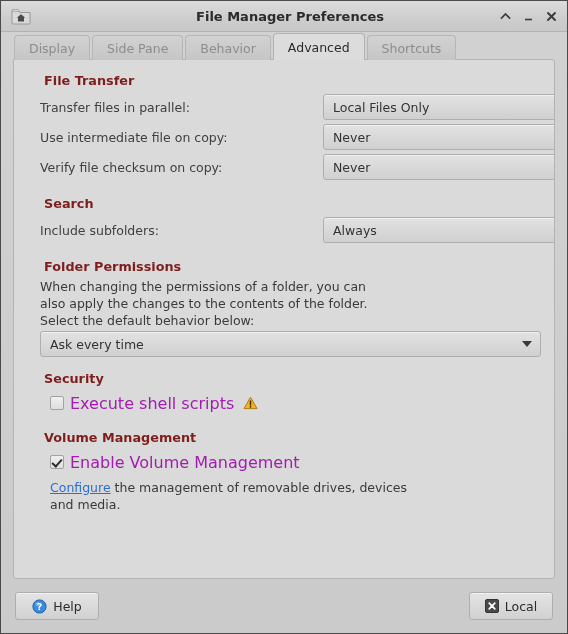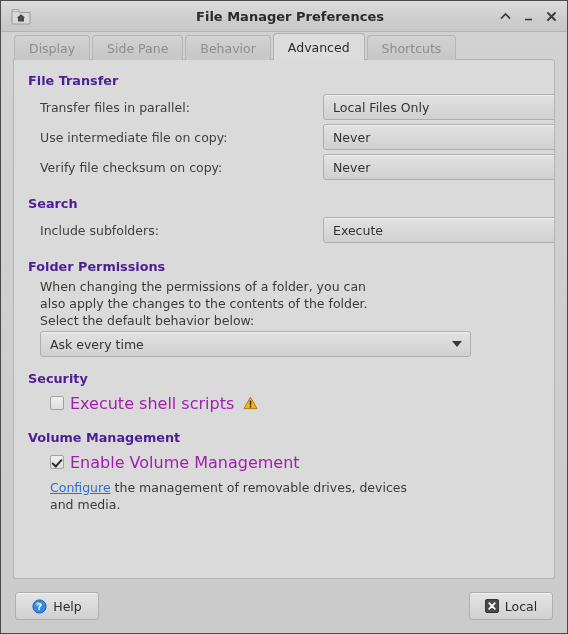--- a/index.html
+++ b/index.html
@@ -120,22 +120,22 @@
     background: #dadada;
     border: 1px solid #b3b3b3;
     border-radius: 0 3px 3px 3px;
     padding: 13px 14px 6px 14px;
     overflow: hidden;
   }
 
   .section-title {
     font-weight: bold;
     font-size: 12.8px;
-    color: #4c1d95;
-    margin: 0 0 4px 0;
+    color: #7f1d1d;
+    margin: 0 0 4px 16px;
   }
   .section + .section { margin-top: 14px; }
 
   .row {
     display: flex;
     align-items: center;
     height: 30px;
     padding-left: 12px;
   }
   .row-label {
@@ -159,21 +159,21 @@
     cursor: default;
     box-shadow: inset 0 1px 0 #f0f0f0;
   }
   .combo.fixed {
     position: absolute;
     left: 295px;
     width: 253px;
   }
   .combo.wide {
     margin: 2px 16px 0 12px;
-    width: 431px;
+    width: 501px;
     gap: 30px;
   }
   .combo-value { flex: 1 1 auto; white-space: nowrap; overflow: hidden; }
   .combo-arrow {
     flex: 0 0 auto;
     width: 0; height: 0;
     border-left: 5.5px solid transparent;
     border-right: 5.5px solid transparent;
     border-top: 6px solid #3a3a3a;
     margin-left: 6px;
@@ -343,21 +343,21 @@
 
         </div>
       </div>
     </div>
 
     <div class="section">
       <div class="section-title">Search</div>
       <div class="row row-rel">
         <span class="row-label">Include subfolders:</span>
         <div class="combo fixed">
-          <span class="combo-value">Execute</span>
+          <span class="combo-value">Always</span>
 
         </div>
       </div>
     </div>
 
     <div class="section">
       <div class="section-title">Folder Permissions</div>
       <div class="desc">When changing the permissions of a folder, you can also apply the changes to the contents of the folder. Select the default behavior below:</div>
       <div class="combo wide">
         <span class="combo-value">Ask every time</span>

